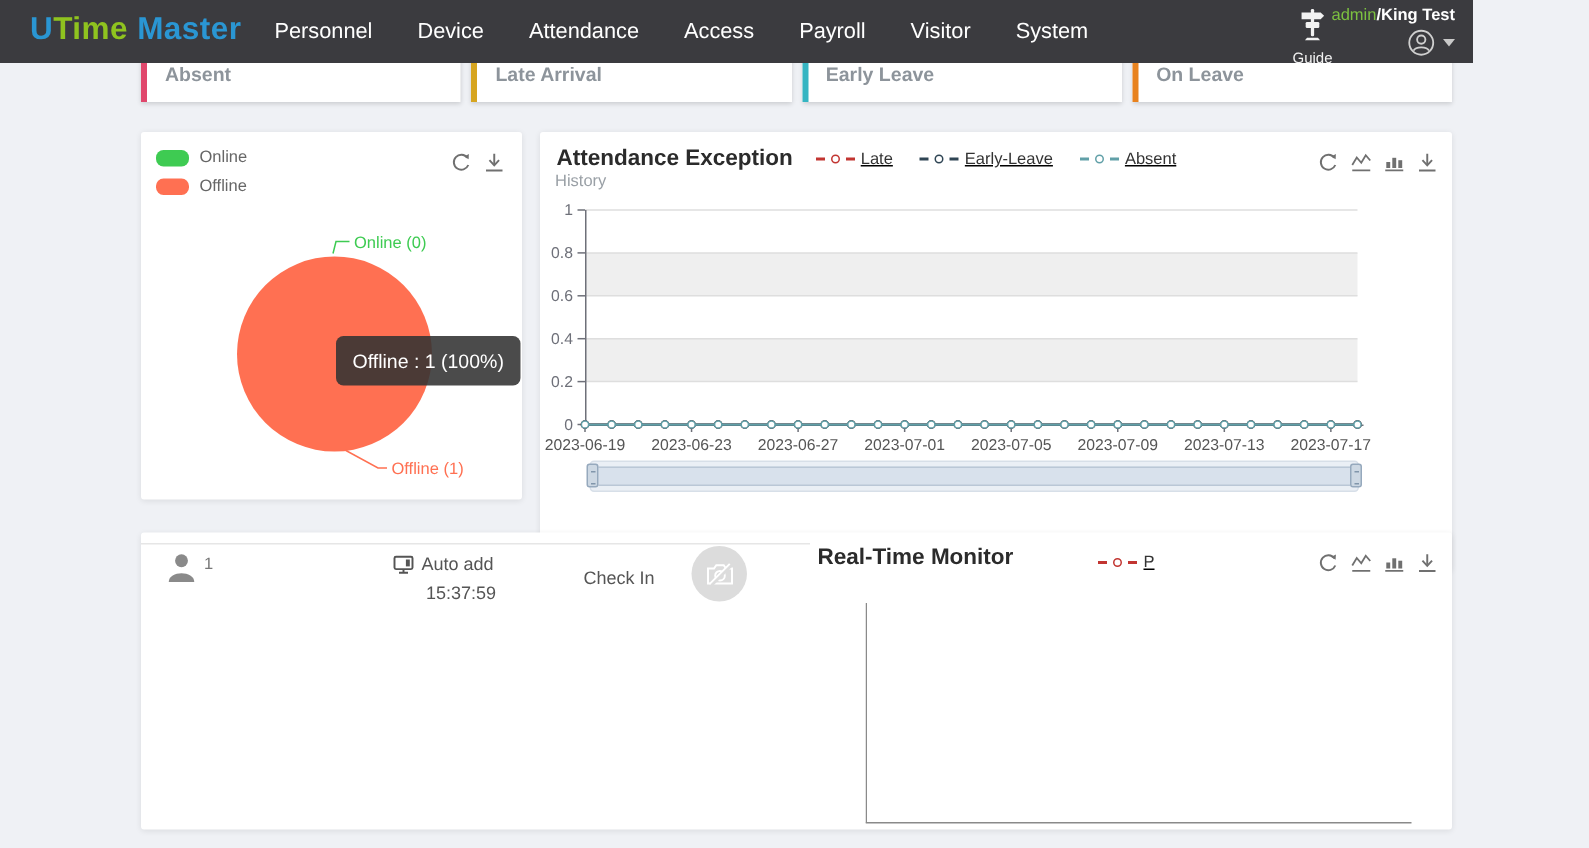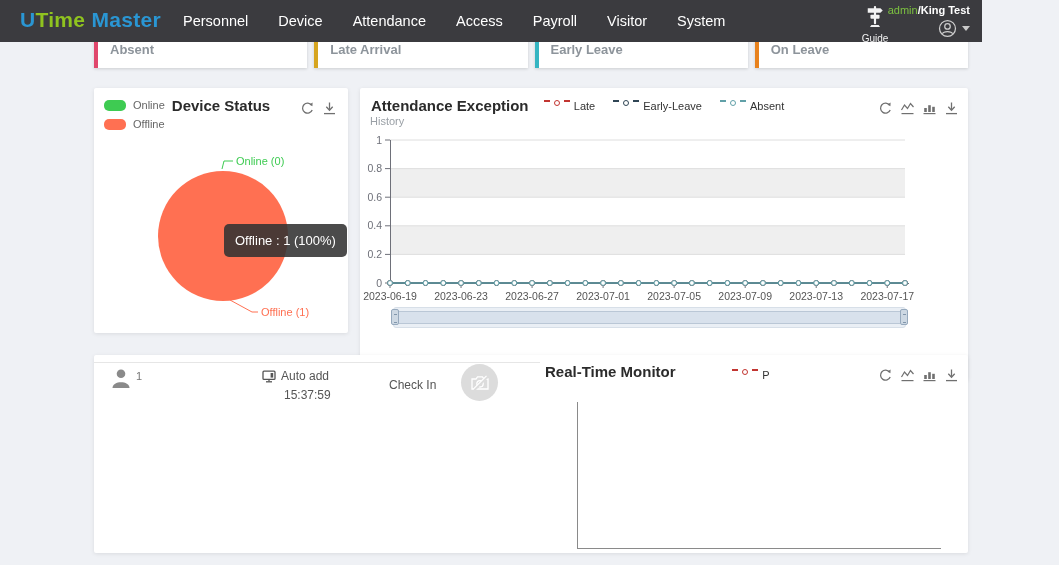--- a/index.html
+++ b/index.html
@@ -40,21 +40,21 @@
   .ds-legend-item { display:flex; align-items:flex-end; gap:7px; margin-bottom:7px; cursor:pointer; }
   .ds-swatch { width:22px; height:11px; border-radius:5px; }
   .ds-legend-label { font-size:11px; color:#666; }
   #device-title { position:absolute; top:9px; left:0; width:100%; text-align:center; }
   #device-toolbox { top:13px; right:11px; }
   #pie-svg { position:absolute; left:0; top:0; }
   .tooltip { position:absolute; left:130px; top:136px; color:#fff; font-size:13px; padding:9px 11px; border-radius:5px; white-space:nowrap; z-index:3; }
 
   
   .chart-legend { position:absolute; display:flex; justify-content:center; gap:18px; }
-  .cl-item { display:flex; gap:4px; cursor:pointer; }
+  .cl-item { display:flex; align-items:center; gap:4px; cursor:pointer;text-decoration:underline; }
   .cl-label { font-size:11px; color:#333; }
   .lm-line { width:6px; height:0; border-top:2px solid #999; }
   .lm-circle { width:6px; height:6px; border:1.5px solid #999; border-radius:50%; background:transparent; }
 
   
   #att-title { position:absolute; left:11px; top:9px; }
   #att-legend { top:12px; left:0; width:100%; }
   #att-toolbox { top:13px; right:9px; }
   #att-history { position:absolute; left:10px; top:27px; font-size:11px; color:#9aa0a6; }
   #att-plot { position:absolute; left:0; top:44px; overflow:visible; }
@@ -152,21 +152,20 @@
       <div class="ds-legend-item">
         <span class="ds-swatch" style="background: rgb(62, 203, 82);"></span>
         <span class="ds-legend-label">Online</span>
       </div>
 
       <div class="ds-legend-item">
         <span class="ds-swatch" style="background: rgb(255, 112, 82);"></span>
         <span class="ds-legend-label">Offline</span>
       </div>
     </div>
-  <h2 class="panel-title" id="device-title">Device Status</h2>
   <div class="toolbox" id="device-toolbox">
     <svg class="tb-icon" viewBox="0 0 15 15">
       <path d="M12.2,9 A5,5 0 1 1 11.6,4.2" fill="none" stroke="#707070" stroke-width="1.3"></path>
       <path d="M12.6,1.6 L12.4,5.2 L9.4,3.4 Z" fill="#707070"></path>
     </svg>
     <svg class="tb-icon" viewBox="0 0 15 15">
       <line x1="7.5" y1="1.5" x2="7.5" y2="8.5" stroke="#707070" stroke-width="1.3"></line>
       <polyline points="4.3,5.8 7.5,9.2 10.7,5.8" fill="none" stroke="#707070" stroke-width="1.3"></polyline>
       <line x1="2" y1="12.6" x2="13" y2="12.6" stroke="#707070" stroke-width="1.3"></line>
     </svg>

